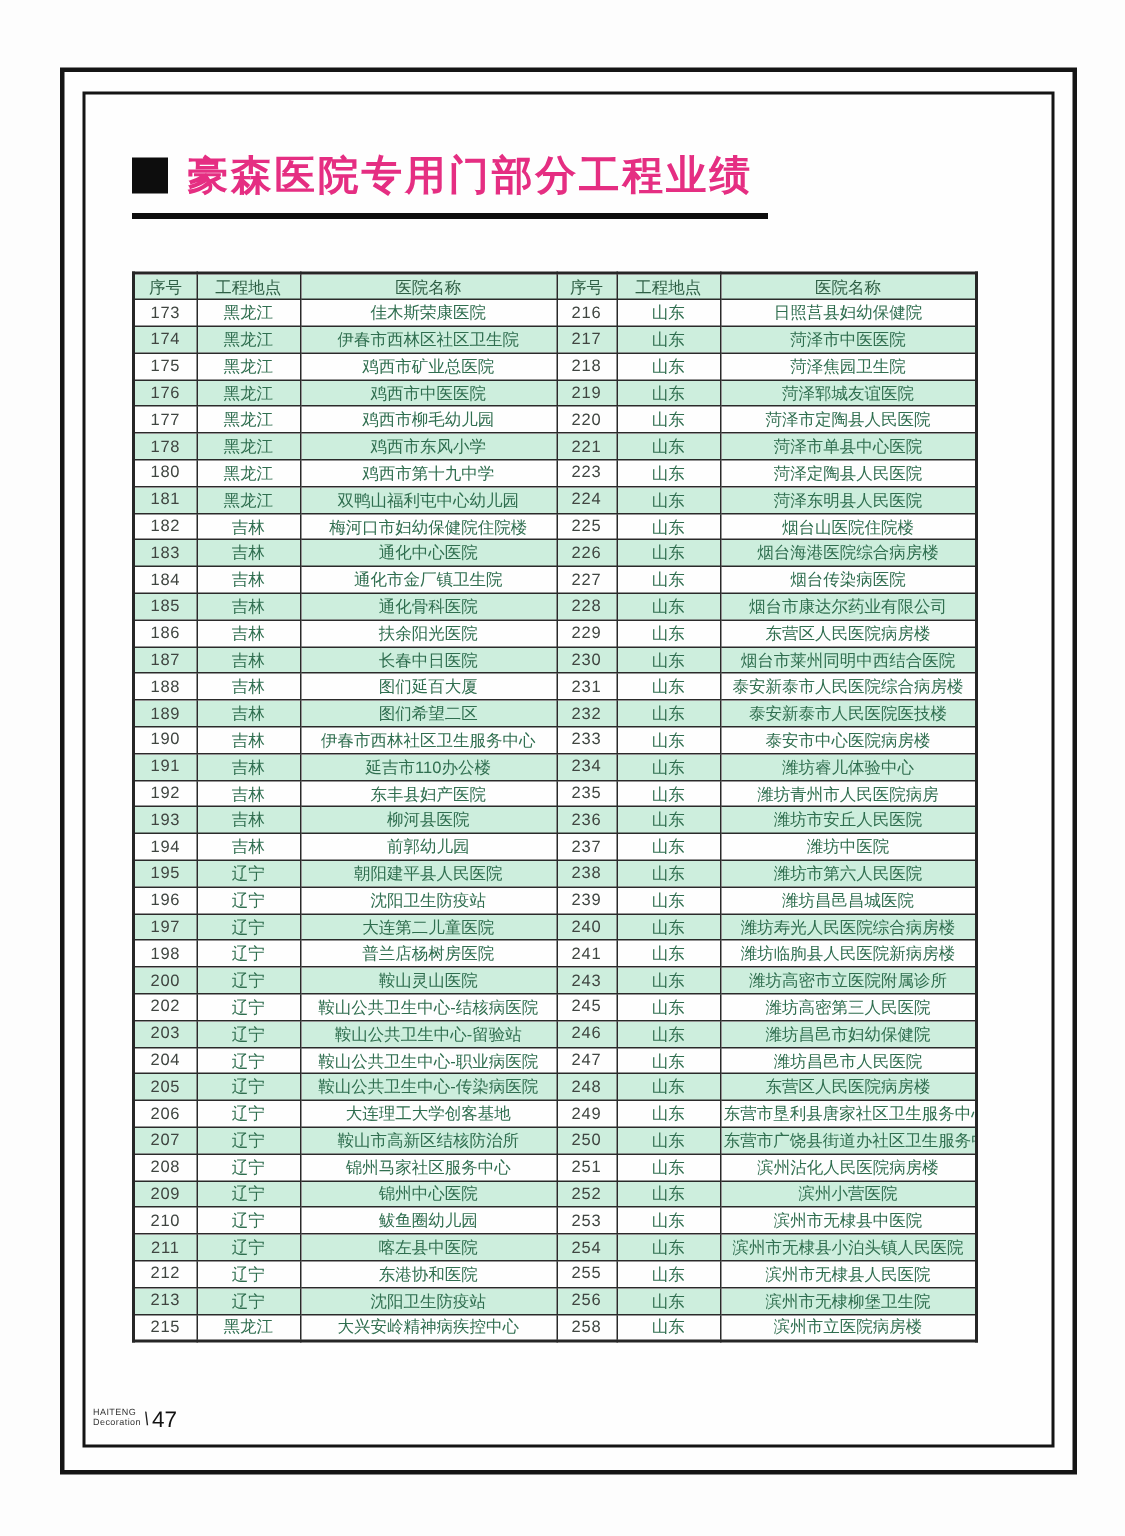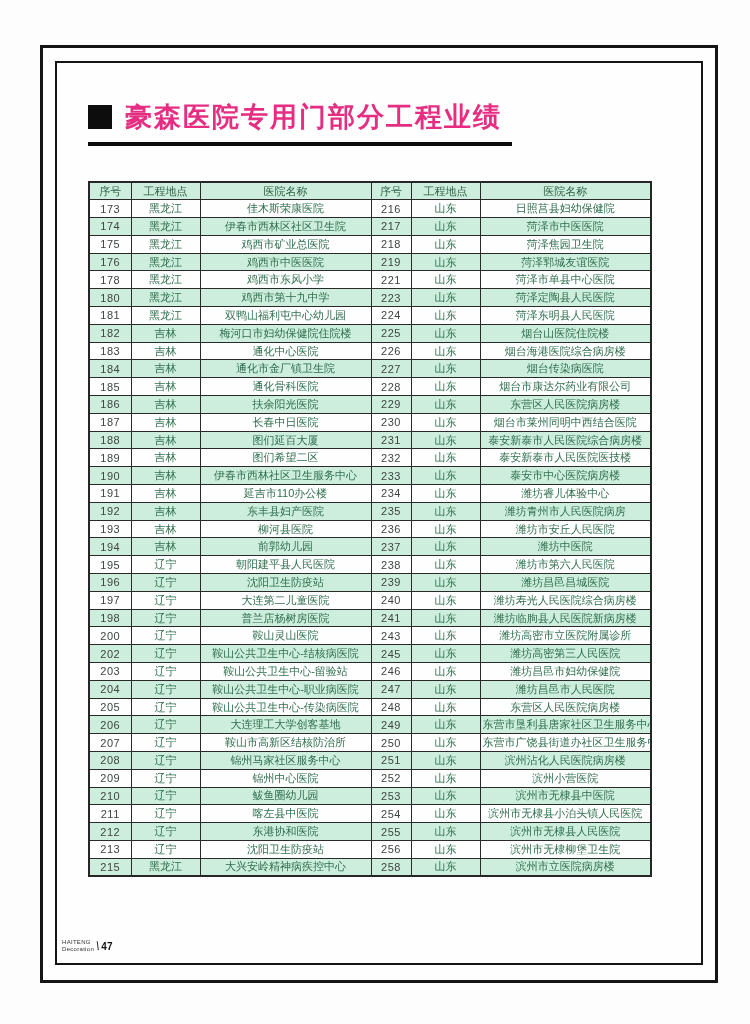--- a/index.html
+++ b/index.html
@@ -35,21 +35,21 @@
   col.c-name { width:171px; }
   col.c-no2  { width:40px; }
   col.c-loc2 { width:69px; }
   col.c-name2{ width:171px; }
 
   .footer { position:absolute; left:5px; top:876px; display:flex;
             align-items:flex-end; gap:2px; }
   .brand { display:flex; flex-direction:column; font-size:6px; line-height:7px;
            color:#333; letter-spacing:0.3px; }
   .brand-slash { font-size:12px; color:#222; transform:rotate(8deg); }
-  .page-number { font-size:10px; font-weight:bold; color:#111; line-height:13px; }
+  .page-number { font-size:15px; font-weight:normal; color:#111; line-height:13px; }
 </style>
 </head>
 <body>
 
 <div class="page">
   <div class="outer-frame">
     <div class="inner-frame">
 
       <div class="title-block">
         <span class="title-square"></span>
@@ -102,20 +102,28 @@
             </tr>
             <tr>
               <td class="no">176</td>
               <td>黑龙江</td>
               <td>鸡西市中医医院</td>
               <td class="no">219</td>
               <td>山东</td>
               <td>菏泽郓城友谊医院</td>
             </tr>
             <tr>
+              <td class="no">177</td>
+              <td>黑龙江</td>
+              <td>鸡西市柳毛幼儿园</td>
+              <td class="no">220</td>
+              <td>山东</td>
+              <td>菏泽市定陶县人民医院</td>
+            </tr>
+            <tr>
               <td class="no">178</td>
               <td>黑龙江</td>
               <td>鸡西市东风小学</td>
               <td class="no">221</td>
               <td>山东</td>
               <td>菏泽市单县中心医院</td>
             </tr>
             <tr>
               <td class="no">180</td>
               <td>黑龙江</td>

